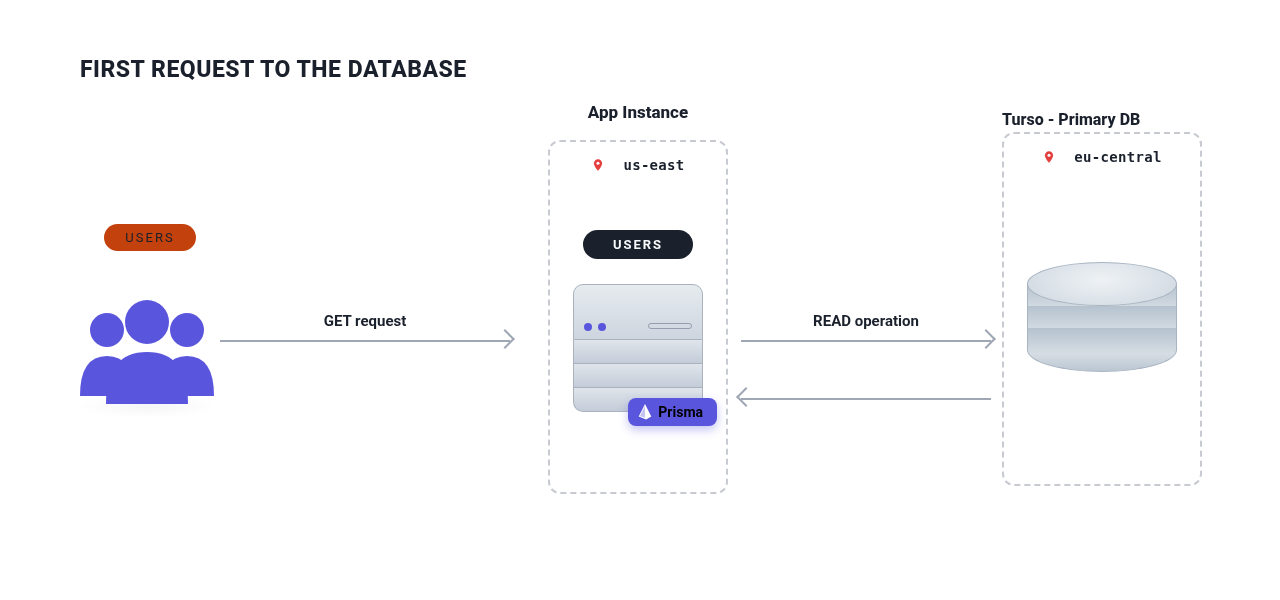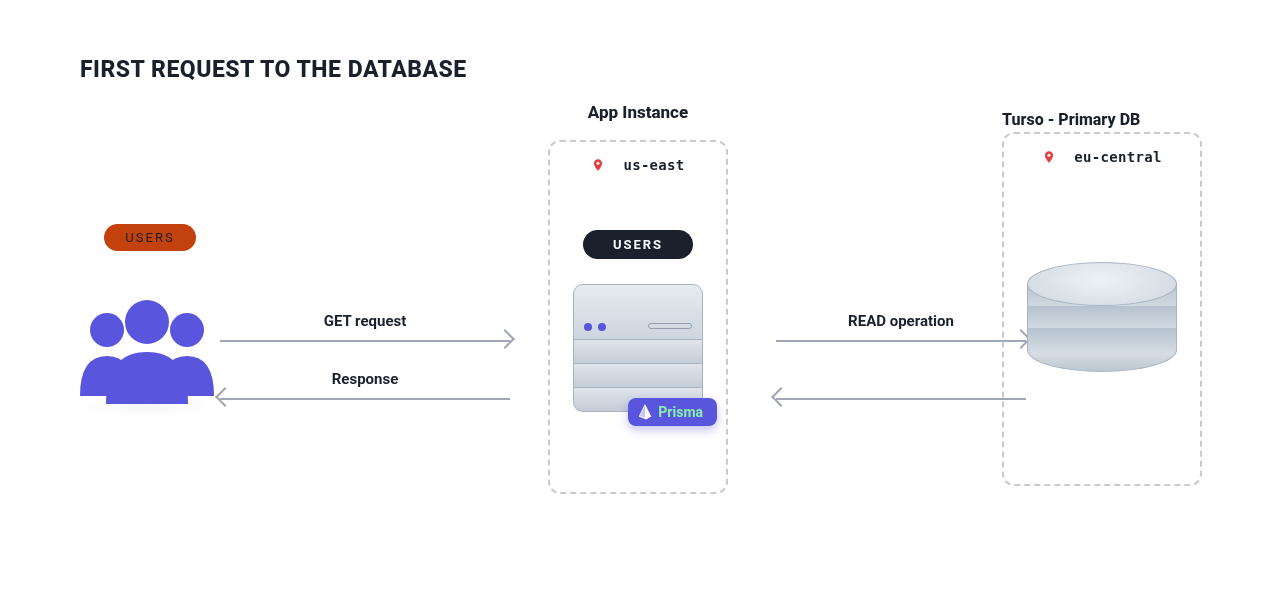--- a/index.html
+++ b/index.html
@@ -45,21 +45,21 @@
 
   
   .arrow-group-left {
     position: absolute;
     left: 220px;
     top: 312px;
     width: 290px;
   }
   .arrow-group-right {
     position: absolute;
-    left: 776px;
+    left: 741px;
     top: 312px;
     width: 250px;
   }
   .arrow-row {
     position: relative;
     height: 58px;
   }
   .arrow-label {
     position: absolute;
     top: 0;
@@ -201,21 +201,21 @@
     border-right: 1.5px solid #aab2c0;
     border-bottom: 1.5px solid #aab2c0;
   }
   .server-seg.last { border-radius: 0 0 10px 10px; }
 
   .prisma-badge {
     position: absolute;
     bottom: -14px;
     right: -14px;
     background: #5a55dd;
-    color: #86efac;
+    color: #000000;
     padding: 6px 14px 6px 10px;
     border-radius: 8px;
     font-weight: 700;
     font-size: 14px;
     display: flex;
     align-items: center;
     gap: 6px;
     box-shadow: 0 4px 10px rgba(90,85,221,0.35);
   }
 
@@ -272,24 +272,20 @@
   <circle cx="115" cy="52" r="17" fill="#5a55dd"></circle>
   <path d="M88 118 Q88 78 115 78 Q142 78 142 118 Z" fill="#5a55dd"></path>
 
   <circle cx="75" cy="44" r="22" fill="#5a55dd"></circle>
   <path d="M34 126 Q34 74 75 74 Q116 74 116 126 Z" fill="#5a55dd"></path>
 </svg>
 
 <div class="arrow-group-left">
   <div class="arrow-row arrow-head-right">
     <div class="arrow-label">GET request</div>
-    <div class="arrow-line"></div>
-  </div>
-  <div class="arrow-row arrow-head-left">
-    <div class="arrow-label">Response</div>
     <div class="arrow-line"></div>
   </div>
 </div>
 
 <div class="arrow-group-right">
   <div class="arrow-row arrow-head-right">
     <div class="arrow-label">READ operation</div>
     <div class="arrow-line"></div>
   </div>
   <div class="arrow-row arrow-head-left">

